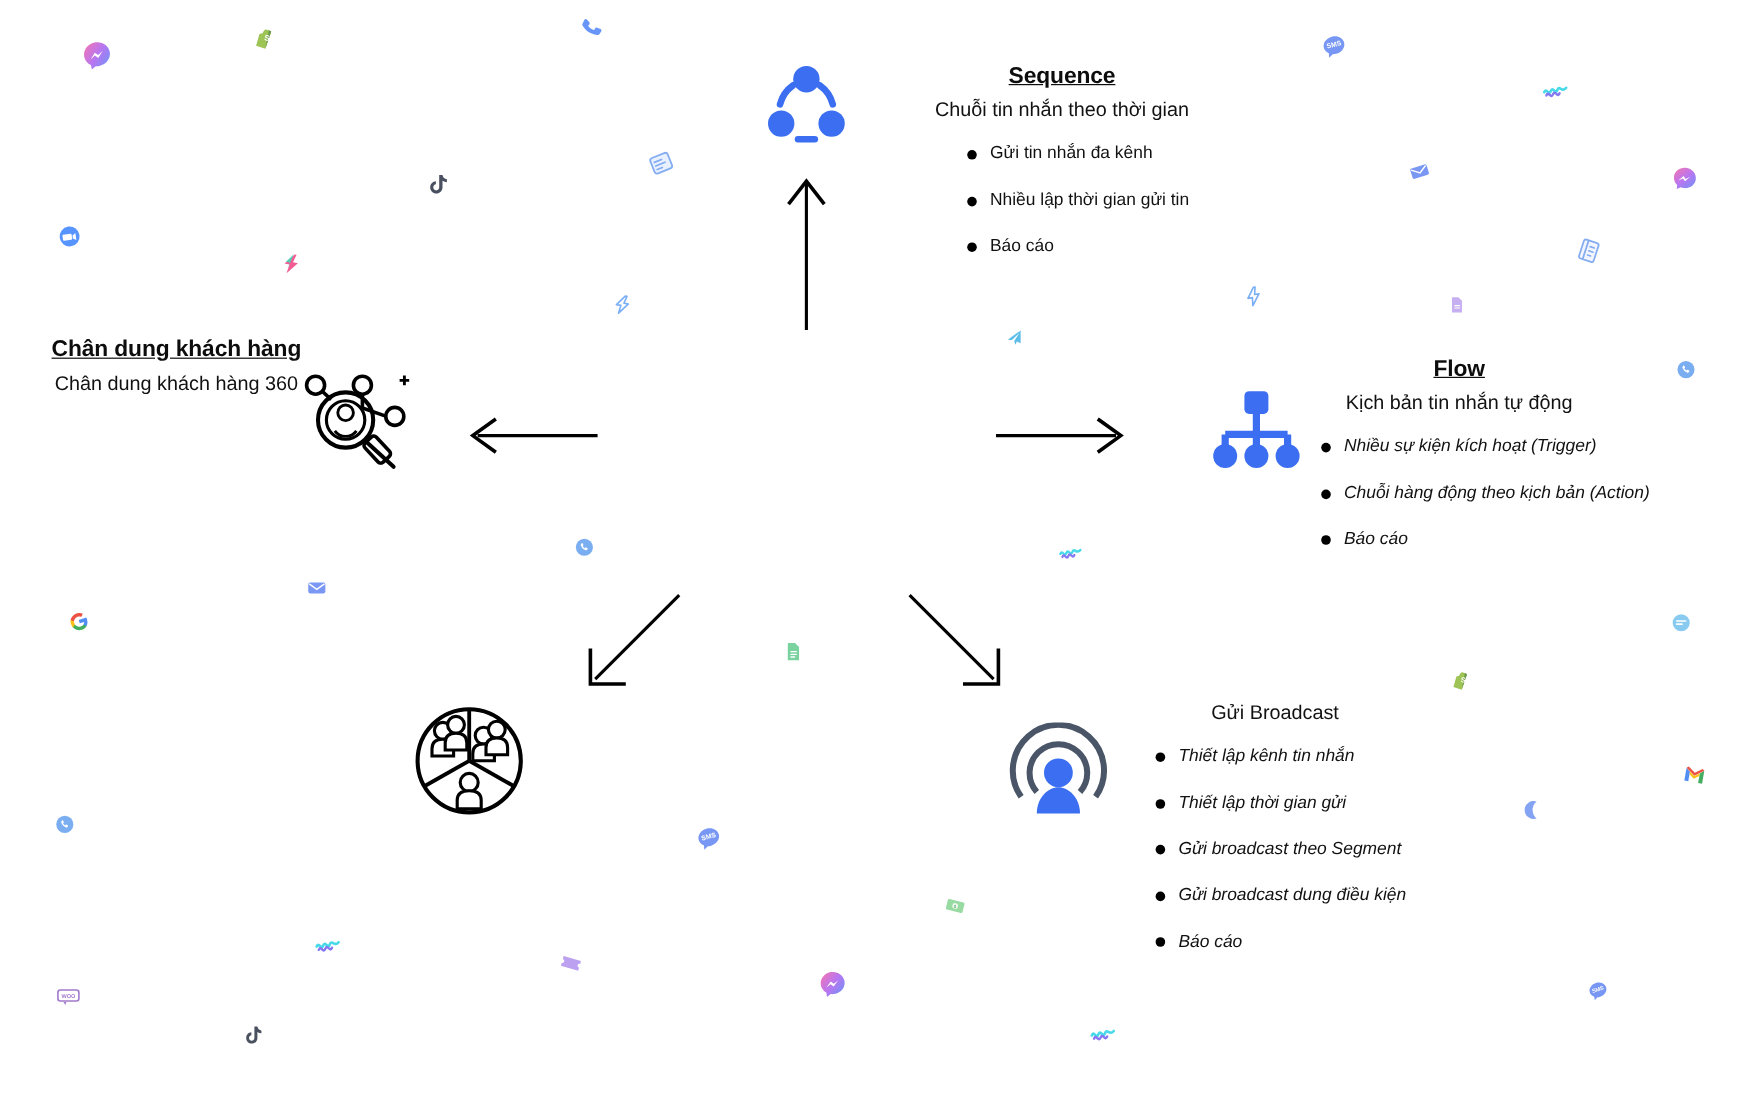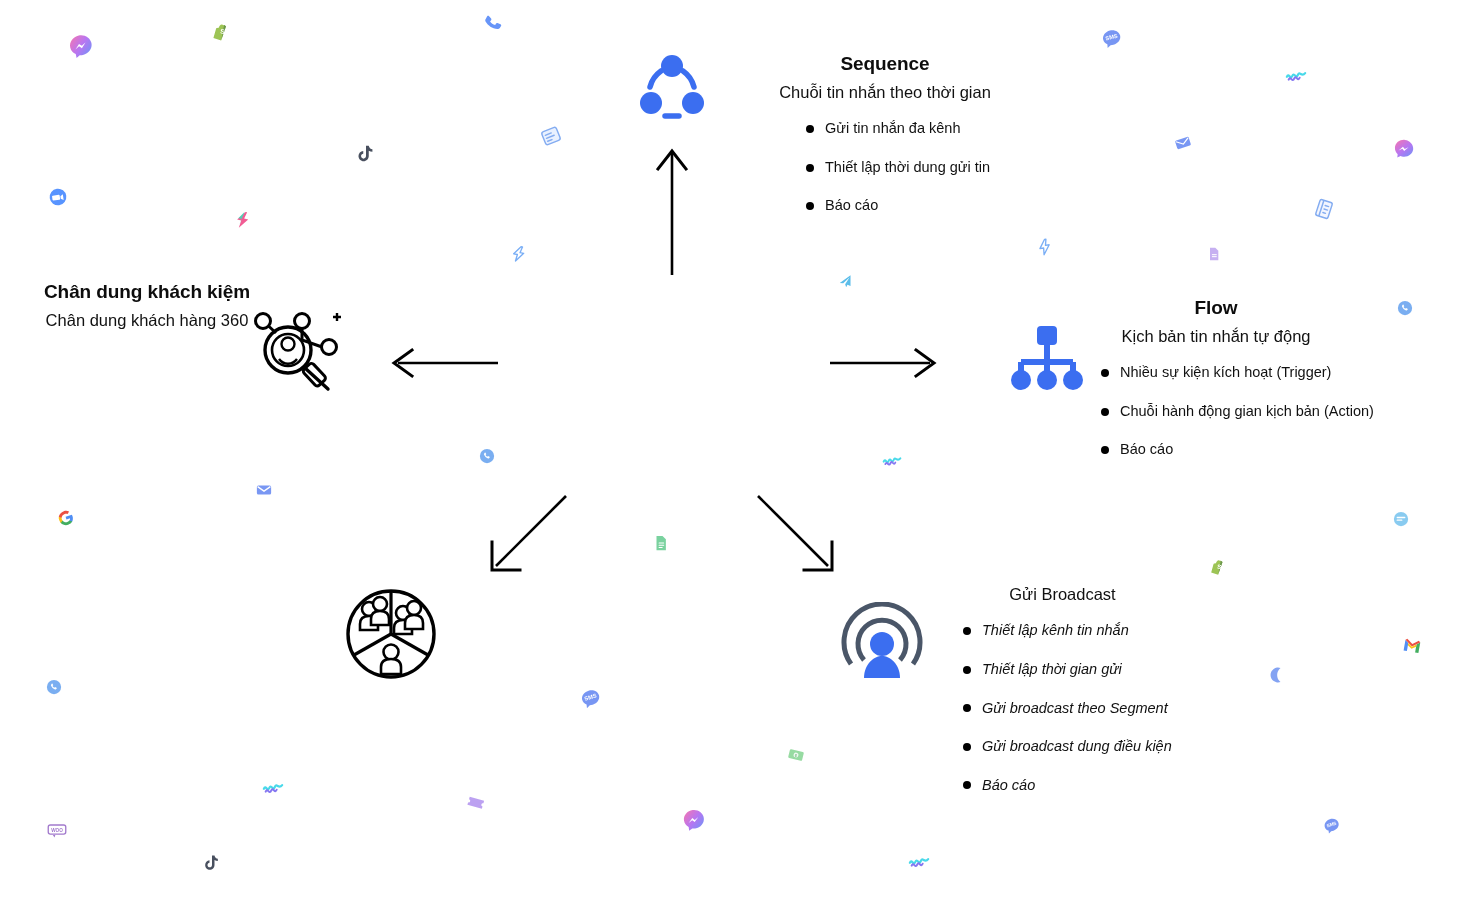--- a/index.html
+++ b/index.html
@@ -18,20 +18,21 @@
 
   
   .arrow { position:absolute; }
   .arrow svg { display:block; overflow:visible; }
 
   
   .node { position:absolute; }
   .node-title {
     font-size:19px; font-weight:bold; color:#0d0d0d; line-height:1.25;
     letter-spacing:-0.1px;
+    text-decoration:underline;
   }
   .node-sub {
     font-size:16.5px; font-weight:400; color:#111; line-height:1.3;
     margin-top:6px; white-space:nowrap;
   }
   .bullets { margin-top:12px; list-style:none; }
   .bullets li {
     display:flex; align-items:center; gap:11px;
     font-size:14.5px; color:#111; line-height:1.35;
     margin-bottom:19px; white-space:nowrap;
@@ -350,21 +351,21 @@
   <div class="node ta-center" style="left:760px; top:52px; width:250px;">
     <div class="node-title">Sequence</div>
     <div class="node-sub">Chuỗi tin nhắn theo thời gian</div>
     <ul class="bullets ta-left" style="margin-left:46px; margin-top:16px;">
       <li>
         <span class="dot"></span>
         <span>Gửi tin nhắn đa kênh</span>
       </li>
       <li>
         <span class="dot"></span>
-        <span>Thiết lập thời dung gửi tin</span>
+        <span>Nhiều lập thời gian gửi tin</span>
       </li>
       <li>
         <span class="dot"></span>
         <span>Báo cáo</span>
       </li>
     </ul>
   </div>
 
   <div class="sec-icon" style="left:1008px; top:316px;">
     <svg width="78" height="78" viewBox="0 0 78 78">
@@ -374,28 +375,28 @@
       <path d="M13 46 V56 M39 46 V56 M65 46 V56" stroke="#3b6ef0" stroke-width="6" fill="none"></path>
       <circle cx="13" cy="64" r="10" fill="#3b6ef0"></circle>
       <circle cx="39" cy="64" r="10" fill="#3b6ef0"></circle>
       <circle cx="65" cy="64" r="10" fill="#3b6ef0"></circle>
     </svg>
   </div>
 
   <div class="node ta-center" style="left:1095px; top:296px; width:242px;">
     <div class="node-title">Flow</div>
     <div class="node-sub">Kịch bản tin nhắn tự động</div>
-    <ul class="bullets ta-left" style="margin-left:6px; margin-top:16px;">
+    <ul class="bullets ta-left" style="margin-left:6px; margin-top:16px;font-style:italic;">
       <li>
         <span class="dot"></span>
         <span>Nhiều sự kiện kích hoạt (Trigger)</span>
       </li>
       <li>
         <span class="dot"></span>
-        <span>Chuỗi hành động gian kịch bản (Action)</span>
+        <span>Chuỗi hàng động theo kịch bản (Action)</span>
       </li>
       <li>
         <span class="dot"></span>
         <span>Báo cáo</span>
       </li>
     </ul>
   </div>
 
   <div class="sec-icon" style="left:250px; top:302px;">
     <svg width="96" height="92" viewBox="0 0 96 92">
@@ -408,21 +409,21 @@
       <circle cx="38" cy="48" r="16" fill="none" stroke="#000" stroke-width="2.6"></circle>
       <circle cx="38" cy="42" r="6.5" fill="none" stroke="#000" stroke-width="2.4"></circle>
       <path d="M29 57 A11 11 0 0 0 47 57" stroke="#000" stroke-width="2.4" fill="none"></path>
       <path d="M55 66 L78 87" stroke="#000" stroke-width="3.4" fill="none" stroke-linecap="round"></path>
       <rect x="58" y="62" width="13" height="22" rx="3" transform="rotate(-43 64 73)" fill="none" stroke="#000" stroke-width="3"></rect>
       <path d="M87 11 L87 19 M83 15 L91 15" stroke="#000" stroke-width="2.4"></path>
     </svg>
   </div>
 
   <div class="node" style="left:22px; top:280px; width:250px;">
-    <div class="node-title ta-center">Chân dung khách kiệm</div>
+    <div class="node-title ta-center">Chân dung khách hàng</div>
     <div class="node-sub ta-center">Chân dung khách hàng 360</div>
   </div>
 
   <div class="sec-icon" style="left:345px; top:588px;">
     <svg width="92" height="92" viewBox="0 0 92 92">
       <circle cx="46" cy="46" r="43" fill="none" stroke="#000" stroke-width="3.4"></circle>
       <path d="M46 46 L46 3" stroke="#000" stroke-width="3.2" fill="none"></path>
       <path d="M46 46 L83 67" stroke="#000" stroke-width="3.2" fill="none"></path>
       <path d="M46 46 L9 67" stroke="#000" stroke-width="3.2" fill="none"></path>
 

